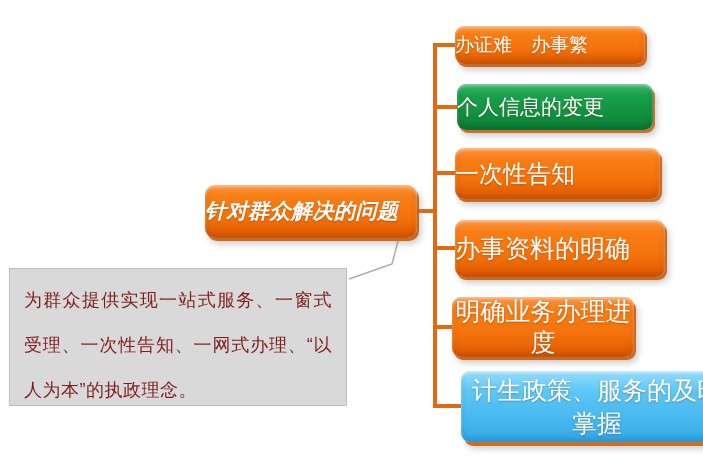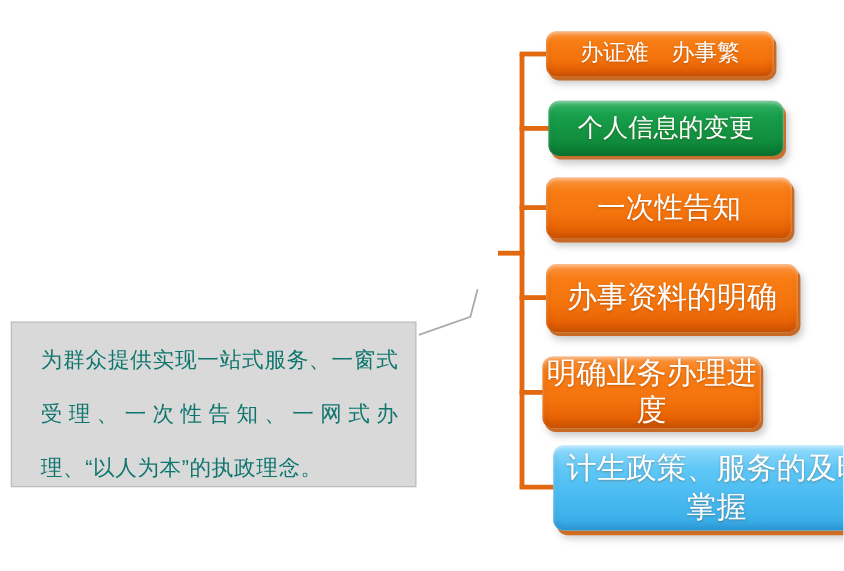--- a/index.html
+++ b/index.html
@@ -19,21 +19,21 @@
     position: absolute;
     left: 0;
     top: 0;
     z-index: 1;
   }
   .node {
     position: absolute;
     z-index: 2;
     display: flex;
     align-items: center;
-    justify-content: center;
+    justify-content: flex-start;
     text-align: center;
     color: #ffffff;
     border-radius: 9px;
     text-shadow: 0 1px 2px rgba(90,40,0,0.35);
     line-height: 1.25;
     box-sizing: border-box;
     padding: 2px 0;
   }
   .node.orange {
     background: linear-gradient(180deg, #fb9440 0%, #f87d14 22%, #f4730c 60%, #e66104 88%, #d85a02 100%);
@@ -71,22 +71,22 @@
   #branch-5 { left: 452px; top: 297px; width: 182px; height: 60px; font-size: 25px; }
   #branch-6 { left: 461px; top: 371px; width: 272px; height: 71px; font-size: 25px; line-height: 1.3; }
   #callout-box {
     position: absolute;
     z-index: 2;
     left: 9px; top: 268px;
     width: 338px; height: 138px;
     box-sizing: border-box;
     background: #d9d9d9;
     border: 1px solid #bdbdbd;
-    padding: 9px 14px 8px 24px;
-    color: #0f766e;
+    padding: 9px 14px 8px 14px;
+    color: #7f1d1d;
     font-size: 18px;
     line-height: 45px;
     text-align: justify;
     letter-spacing: 0.5px;
   }
 </style>
 </head>
 <body>
 
 <div id="stage">
@@ -100,20 +100,23 @@
     <line x1="433" y1="45" x2="457" y2="45" stroke="#E2690F" stroke-width="4"></line>
     <line x1="433" y1="107" x2="459" y2="107" stroke="#E2690F" stroke-width="4"></line>
     <line x1="433" y1="173" x2="457" y2="173" stroke="#E2690F" stroke-width="4"></line>
     <line x1="433" y1="248" x2="457" y2="248" stroke="#E2690F" stroke-width="4"></line>
     <line x1="433" y1="327" x2="454" y2="327" stroke="#E2690F" stroke-width="4"></line>
     <line x1="433" y1="406" x2="463" y2="406" stroke="#E2690F" stroke-width="4"></line>
 
     <polyline points="398,241 392,264 349,279" fill="none" stroke="#ABABAB" stroke-width="1.5"></polyline>
   </svg>
 
+  <div class="node orange" id="root-node">
+    <span>针对群众解决的问题</span>
+  </div>
 
   <div class="node orange" id="branch-1">
     <span>办证难　办事繁</span>
   </div>
 
   <div class="node green" id="branch-2">
     <span>个人信息的变更</span>
   </div>
 
   <div class="node orange" id="branch-3">

